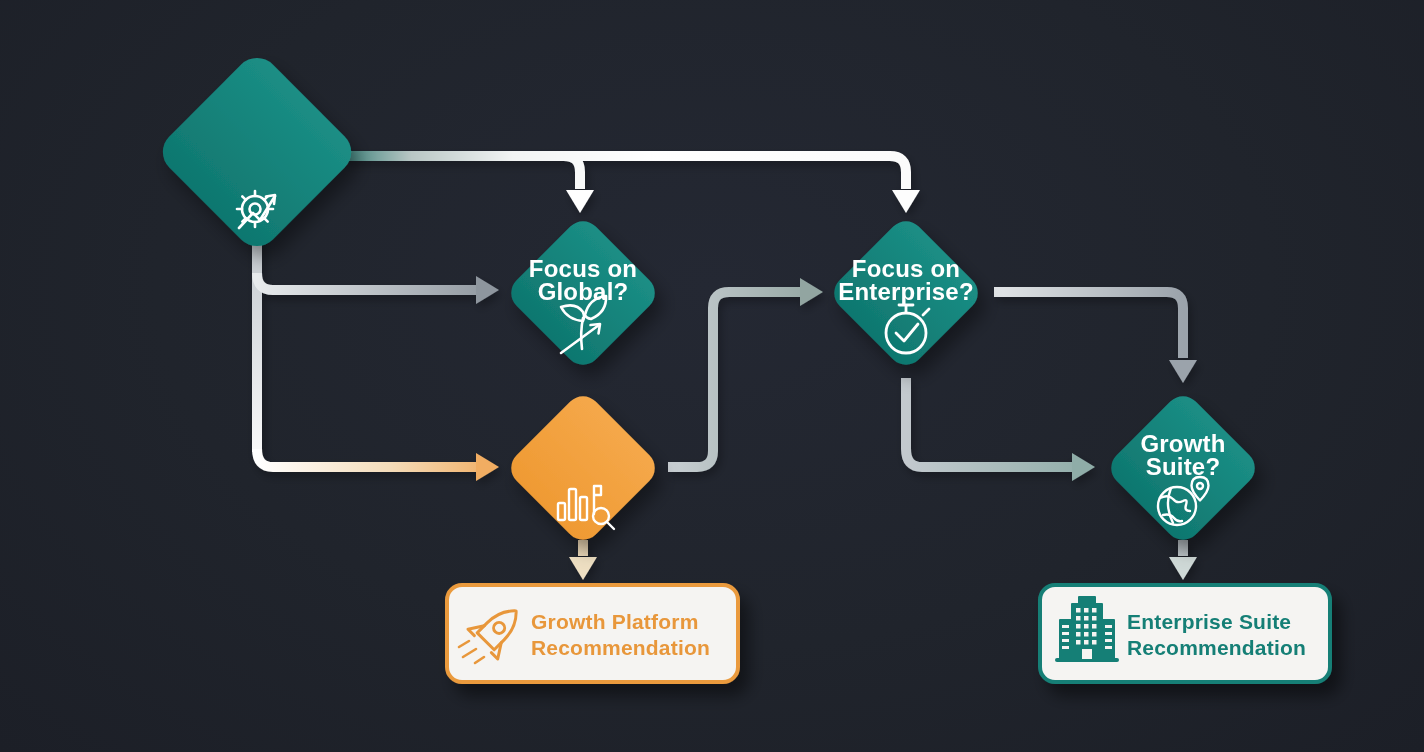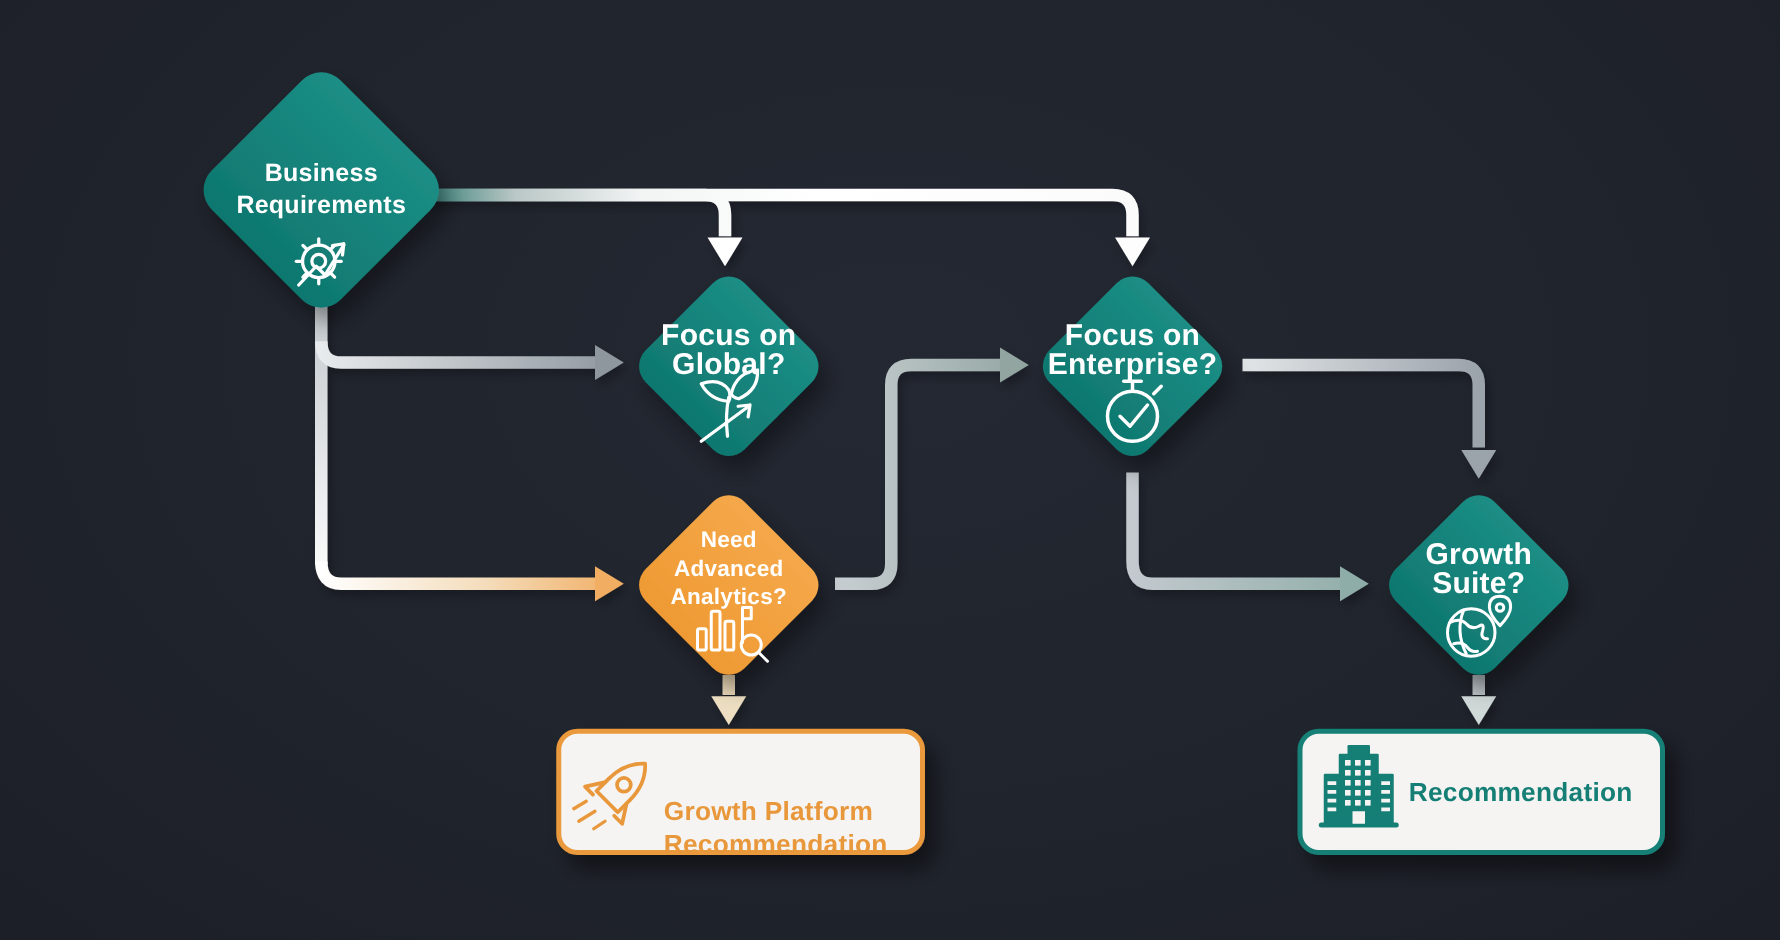--- a/index.html
+++ b/index.html
@@ -233,48 +233,40 @@
       <rect x="1062" y="639" width="7" height="3"></rect>
           <rect x="1062" y="646" width="7" height="3"></rect>
       <rect x="1105" y="625" width="7" height="3"></rect>
           <rect x="1105" y="632" width="7" height="3"></rect>
       <rect x="1105" y="639" width="7" height="3"></rect>
           <rect x="1105" y="646" width="7" height="3"></rect>
     </g>
   </g>
 </svg>
 
-  <div class="label lbl-business" style="left:257px;top:152px;">
-    <span>Business</span>
-    <span>Requirements</span>
-  </div>
 
   <div class="label lbl-node" style="left:583px;top:280px;">
     <span>Focus on</span>
     <span>Global?</span>
   </div>
 
-  <div class="label lbl-node3" style="left:583px;top:455px;">
-    <span>Need</span>
-    <span>Advanced</span>
-    <span>Analytics?</span>
-  </div>
 
   <div class="label lbl-node" style="left:906px;top:280px;">
     <span>Focus on</span>
     <span>Enterprise?</span>
   </div>
 
   <div class="label lbl-node" style="left:1183px;top:455px;">
     <span>Growth</span>
     <span>Suite?</span>
   </div>
 
-  <div class="result-label" style="left:531px;top:635px;color:#e8973b;margin-top:28px;">
+  <div class="result-label" style="left:531px;top:635px;color:#e8973b;">
     <span>Growth Platform</span>
     <span>Recommendation</span>
   </div>
 
   <div class="result-label" style="left:1127px;top:635px;color:#157f76;">
+    <span>Enterprise Suite</span>
     <span>Recommendation</span>
   </div>
 
 </div>
 
 </body></html>

